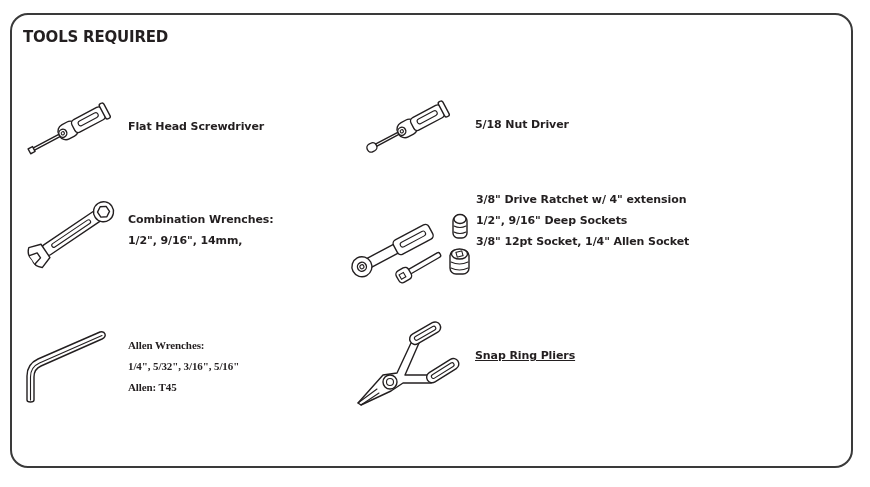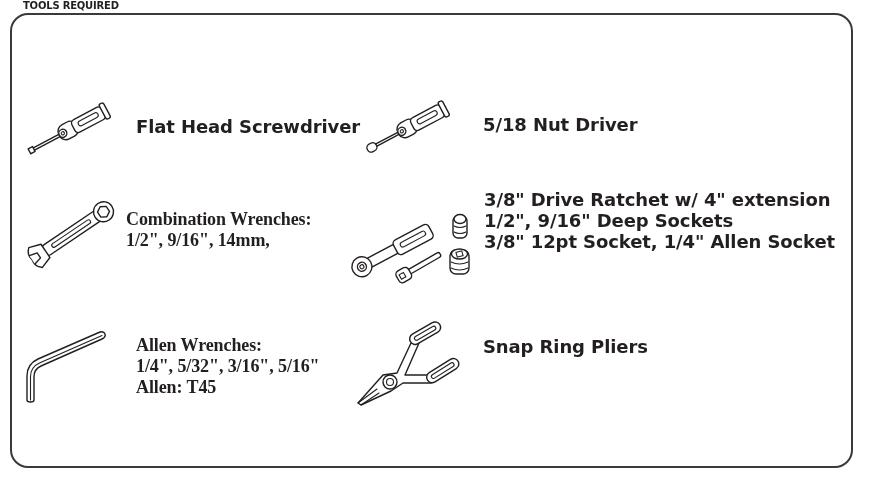--- a/index.html
+++ b/index.html
@@ -1,23 +1,23 @@
 <!DOCTYPE html>
 <html><head>
   <meta charset="utf-8">
   <style>
     html, body { margin: 0; padding: 0; background: #ffffff; }
     body { width: 870px; height: 487px; position: relative; overflow: hidden;
            font-family: "DejaVu Sans", "Liberation Sans", sans-serif; color: #231f20; }
     .frame { position: absolute; left: 10px; top: 13px; width: 843px; height: 455px;
              border: 2px solid #3a3a3a; border-radius: 18px; box-sizing: border-box; }
-    .title { position: absolute; left: 23px; top: 0; font-size: 10px; font-weight: bold;
+    .title { position: absolute; left: 23px; top: 28px; font-size: 15px; font-weight: bold;
              letter-spacing: -0.2px; }
-    .item-text { position: absolute; font-size: 18px; font-weight: bold; line-height: 21px;
-                 letter-spacing: -0.1px; white-space: nowrap; margin-left: 8px; }
+    .item-text { position: absolute; font-size: 11px; font-weight: bold; line-height: 21px;
+                 letter-spacing: -0.1px; white-space: nowrap; }
     .item-text div { display: block; }
     .icon { position: absolute; }
     .icon svg { display: block; overflow: visible; }
     .ln { fill: #ffffff; stroke: #231f20; stroke-width: 1.4; stroke-linejoin: round; stroke-linecap: round; }
     .ln2 { fill: none; stroke: #231f20; stroke-width: 1.1; stroke-linecap: round; }
   </style>
 </head>
 <body>
 
 <div class="frame"></div>
@@ -64,21 +64,21 @@
     <g transform="rotate(-34 50 45)">
       <rect class="ln" x="16" y="39" width="68" height="12" rx="4"></rect>
       <rect class="ln2" x="26" y="43" width="46" height="4" rx="2"></rect>
       <circle class="ln" cx="88" cy="45" r="10"></circle>
       <polygon class="ln" points="88,39 93.2,42 93.2,48 88,51 82.8,48 82.8,42"></polygon>
       <path class="ln" d="M18 37 L6 33 Q0 38 2 45 Q0 52 6 57 L18 53 Z"></path>
       <path class="ln" d="M2 40 L10 42 L10 48 L2 50"></path>
     </g>
   </svg>
 </div>
-<div class="item-text" style="left:118px; top:209px;font-family:Liberation Serif, serif;">
+<div class="item-text" style="left:128px; top:209px;">
   <div>Combination Wrenches:</div>
   <div>1/2", 9/16", 14mm,</div>
 </div>
 
 <div class="icon" style="left:347px; top:210px;">
   <svg width="125" height="80" viewBox="0 0 125 80">
     <g transform="rotate(-28 40 40)">
       <rect class="ln" x="14" y="38" width="40" height="10" rx="3"></rect>
       <rect class="ln" x="48" y="35" width="40" height="16" rx="4"></rect>
       <rect class="ln2" x="54" y="40" width="28" height="5" rx="2.5"></rect>
@@ -131,15 +131,15 @@
     </g>
     <g transform="rotate(-32 88 48)">
       <rect class="ln" x="70" y="42" width="36" height="11" rx="5.5"></rect>
       <rect class="ln2" x="75" y="45.5" width="26" height="4" rx="2"></rect>
     </g>
     <circle class="ln" cx="35" cy="59" r="7"></circle>
     <circle class="ln2" cx="35" cy="59" r="3.5"></circle>
     <path class="ln2" d="M3 80 L22 66 M6 82 L24 70"></path>
   </svg>
 </div>
-<div class="item-text" style="left:475px; top:336px;">
+<div class="item-text" style="left:475px; top:345px;text-decoration:underline;">
   <div>Snap Ring Pliers</div>
 </div>
 
 </body></html>

